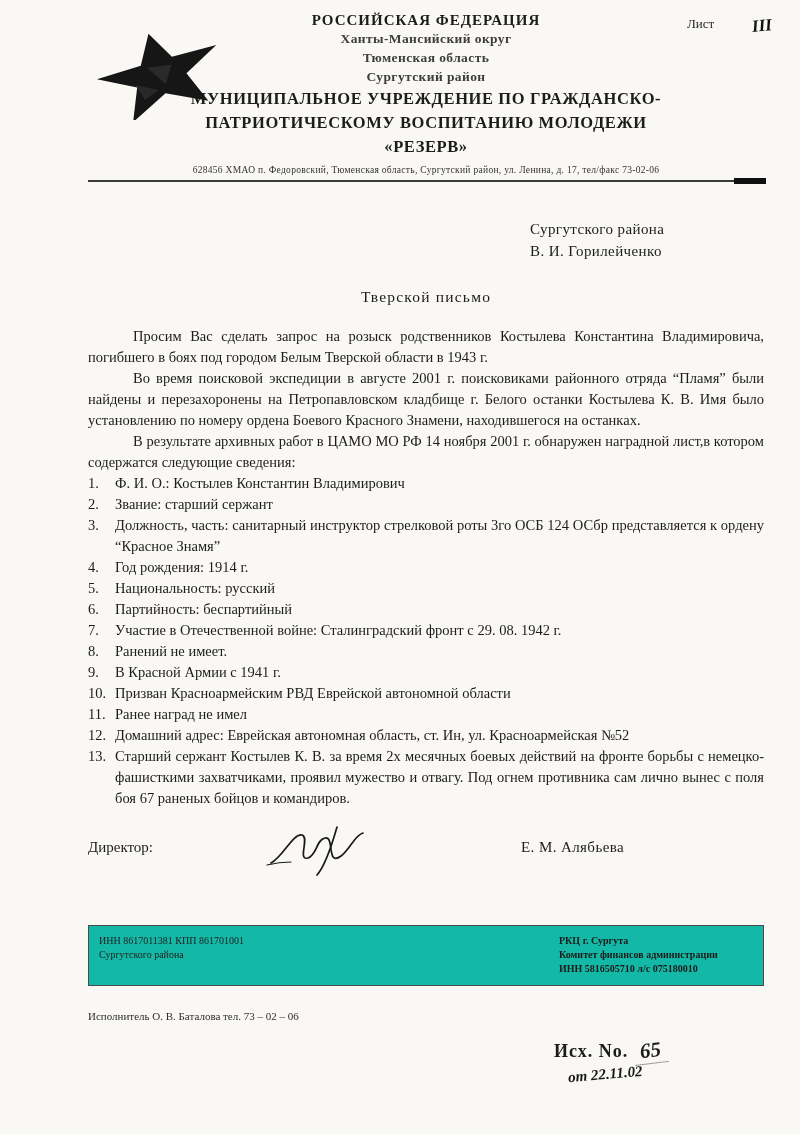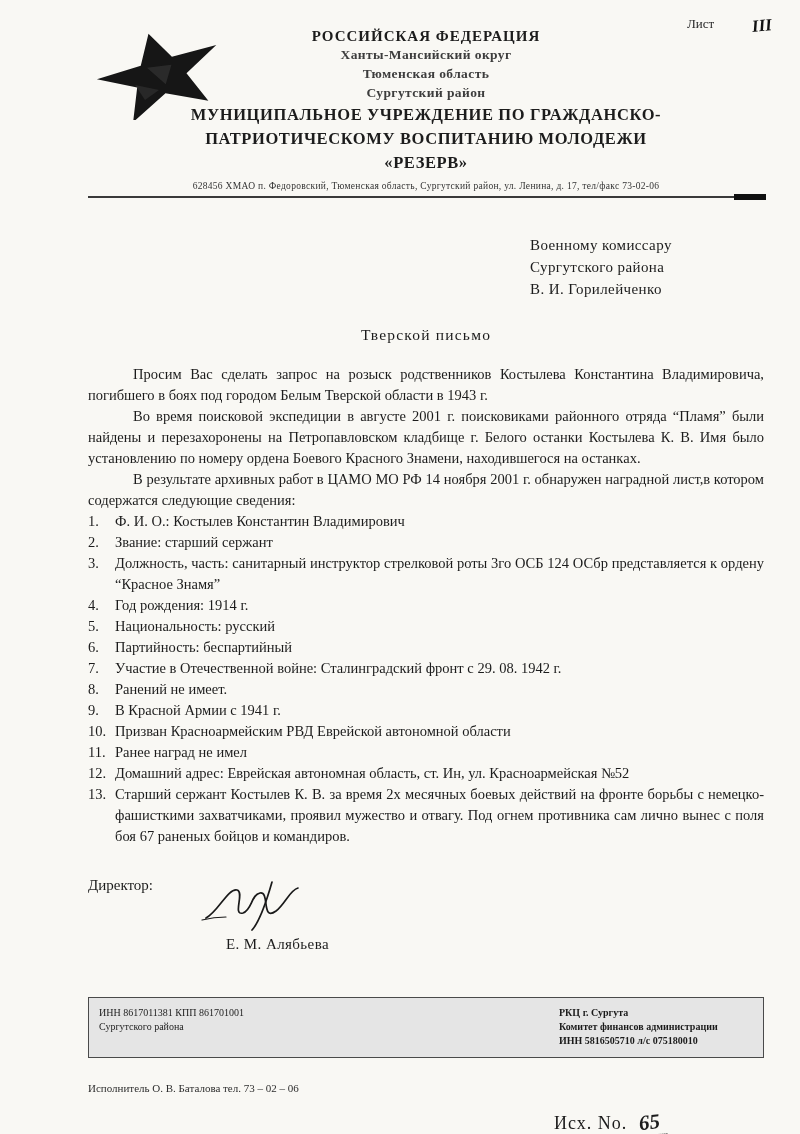--- a/index.html
+++ b/index.html
@@ -15,21 +15,21 @@
 
   
   .sheet { position:absolute; top:16px; right:28px; display:flex; align-items:flex-start; gap:38px; }
   .sheet-label { font-size:13px; color:#2a2a2a; }
   .sheet-number { font-size:17px; font-style:italic; font-weight:bold; transform:rotate(-6deg); color:#111; }
 
   
   .star-emblem { position:absolute; left:90px; top:26px; width:140px; height:94px; }
 
   
-  .letterhead { padding-top:28px; text-align:center; }
+  .letterhead { padding-top:12px; text-align:center; }
   .lh-country { font-size:15px; font-weight:bold; letter-spacing:1px; }
   .lh-sub { font-size:13.5px; color:#3d3d3d; line-height:19px; letter-spacing:.4px;font-weight:bold; }
   .lh-org { font-size:16.5px; font-weight:bold; line-height:22px; letter-spacing:.6px; margin-top:2px; }
   .lh-address { font-size:9.5px; color:#333; margin-top:7px; letter-spacing:.3px; white-space:nowrap; }
   .lh-rule { margin-top:5px; height:2px; background:#3a3a3a; position:relative; }
   .lh-rule-end { position:absolute; right:-2px; top:-2px; width:32px; height:6px; background:#101010; }
 
   
   .recipient { margin-top:36px; margin-left:442px; font-size:15px; line-height:22px; letter-spacing:.4px; }
 
@@ -40,37 +40,37 @@
   .letter-body { margin-top:20px; font-size:14.5px; line-height:21px; }
   .letter-body p { margin:0; text-indent:45px; text-align:justify; }
 
   
   .num-list { font-size:14.5px; line-height:21px; }
   .li { display:flex; }
   .li .num { flex:none; width:27px; }
   .li .txt { flex:1; text-align:justify; }
 
   
-  .sig-row { margin-top:30px; display:flex; align-items:flex-start; font-size:15px;flex-direction:column; }
+  .sig-row { margin-top:30px; display:flex; align-items:flex-start; font-size:15px; }
   .sig-role { flex:none; }
   .sig-mark { flex:none; margin-left:112px; margin-top:-14px; }
   .sig-name { flex:none; margin-left:138px; letter-spacing:.4px; }
 
   
-  .req-box { margin-top:44px; border:1px solid #4a4a4a; padding:8px 12px 9px 10px; display:flex; font-size:10px; line-height:14px; background:#e5e5e5; }
+  .req-box { margin-top:44px; border:1px solid #4a4a4a; padding:8px 12px 9px 10px; display:flex; font-size:10px; line-height:14px; background:#14b8a6; }
   .req-left { flex:none; width:460px; color:#222; }
   .req-right { flex:1; font-weight:bold; color:#1a1a1a; }
 
   
   .executor { margin-top:24px; font-size:11px; color:#2d2d2d; }
 
   
   .outgoing { margin-top:16px; margin-left:466px; }
   .out-line1 { display:flex; align-items:baseline; }
-  .out-label { font-size:18px; font-weight:normal; letter-spacing:1px; }
+  .out-label { font-size:18px; font-weight:bold; letter-spacing:1px; }
   .out-number { font-size:21px; font-style:italic; font-weight:bold; margin-left:6px; transform:rotate(-7deg); border-bottom:1px dotted #444; padding:0 6px; }
   .out-date { font-size:15px; font-style:italic; font-weight:bold; transform:rotate(-5deg); margin-left:14px; margin-top:2px; width:fit-content; color:#181818; }
 </style>
 </head>
 <body>
 
 <div class="page">
 
   <div class="sheet">
     <span class="sheet-label">Лист</span>
@@ -95,21 +95,20 @@
     <div class="lh-org">МУНИЦИПАЛЬНОЕ УЧРЕЖДЕНИЕ ПО ГРАЖДАНСКО-</div>
     <div class="lh-org">ПАТРИОТИЧЕСКОМУ ВОСПИТАНИЮ МОЛОДЕЖИ</div>
     <div class="lh-org">«РЕЗЕРВ»</div>
     <div class="lh-address">628456 ХМАО п. Федоровский, Тюменская область, Сургутский район, ул. Ленина, д. 17, тел/факс 73-02-06</div>
     <div class="lh-rule">
       <div class="lh-rule-end"></div>
     </div>
   </div>
 
   <div class="recipient">
-    <div>Военному комиссару</div>
     <div>Сургутского района</div>
     <div>В. И. Горилейченко</div>
   </div>
 
   <div class="letter-title">Тверской письмо</div>
 
   <div class="letter-body">
     <p>Просим Вас сделать запрос на розыск родственников Костылева Константина Владимировича, погибшего в боях под городом Белым Тверской области в 1943 г.</p>
     <p>Во время поисковой экспедиции в августе 2001 г. поисковиками районного отряда “Пламя” были найдены и перезахоронены на Петропавловском кладбище г. Белого останки Костылева К. В. Имя было установлению по номеру ордена Боевого Красного Знамени, находившегося на останках.</p>
     <p>В результате архивных работ в ЦАМО МО РФ 14 ноября  2001 г. обнаружен наградной лист,в котором содержатся следующие сведения:</p>

